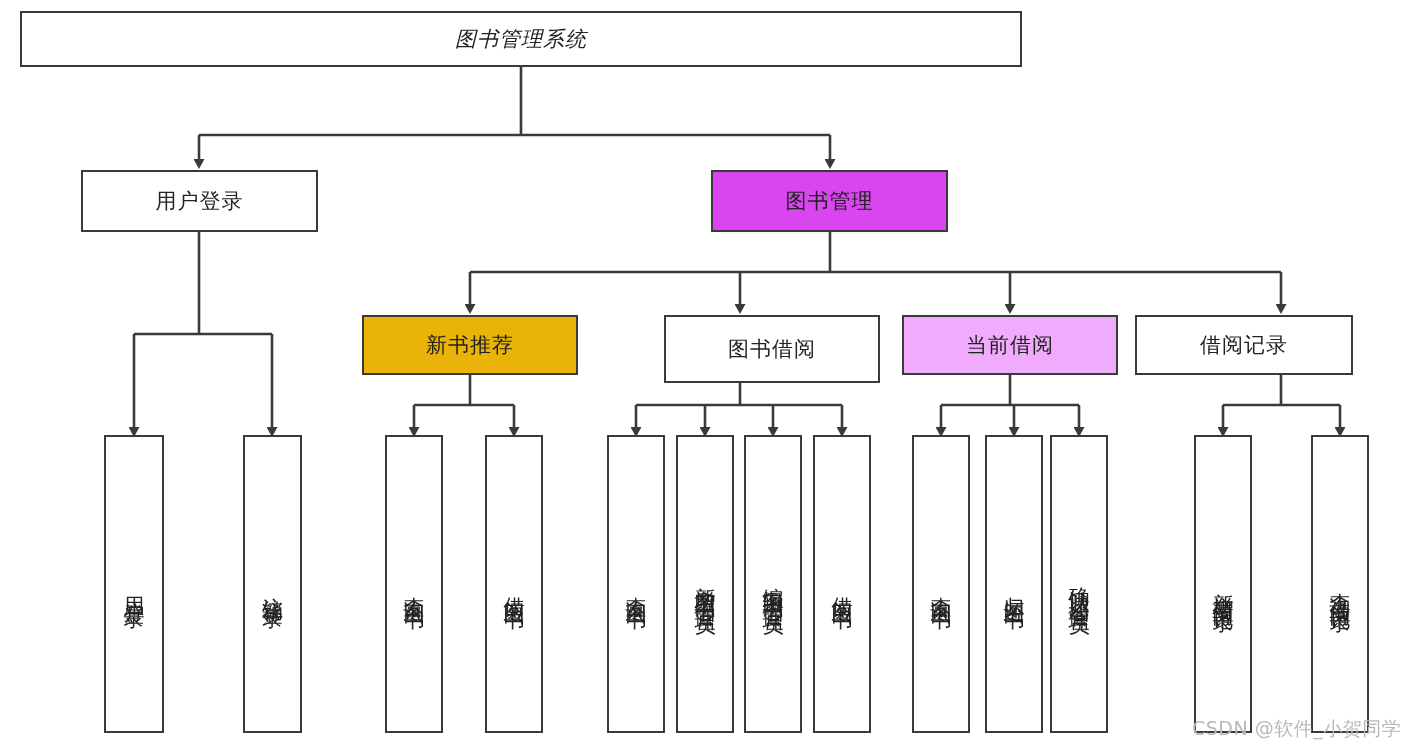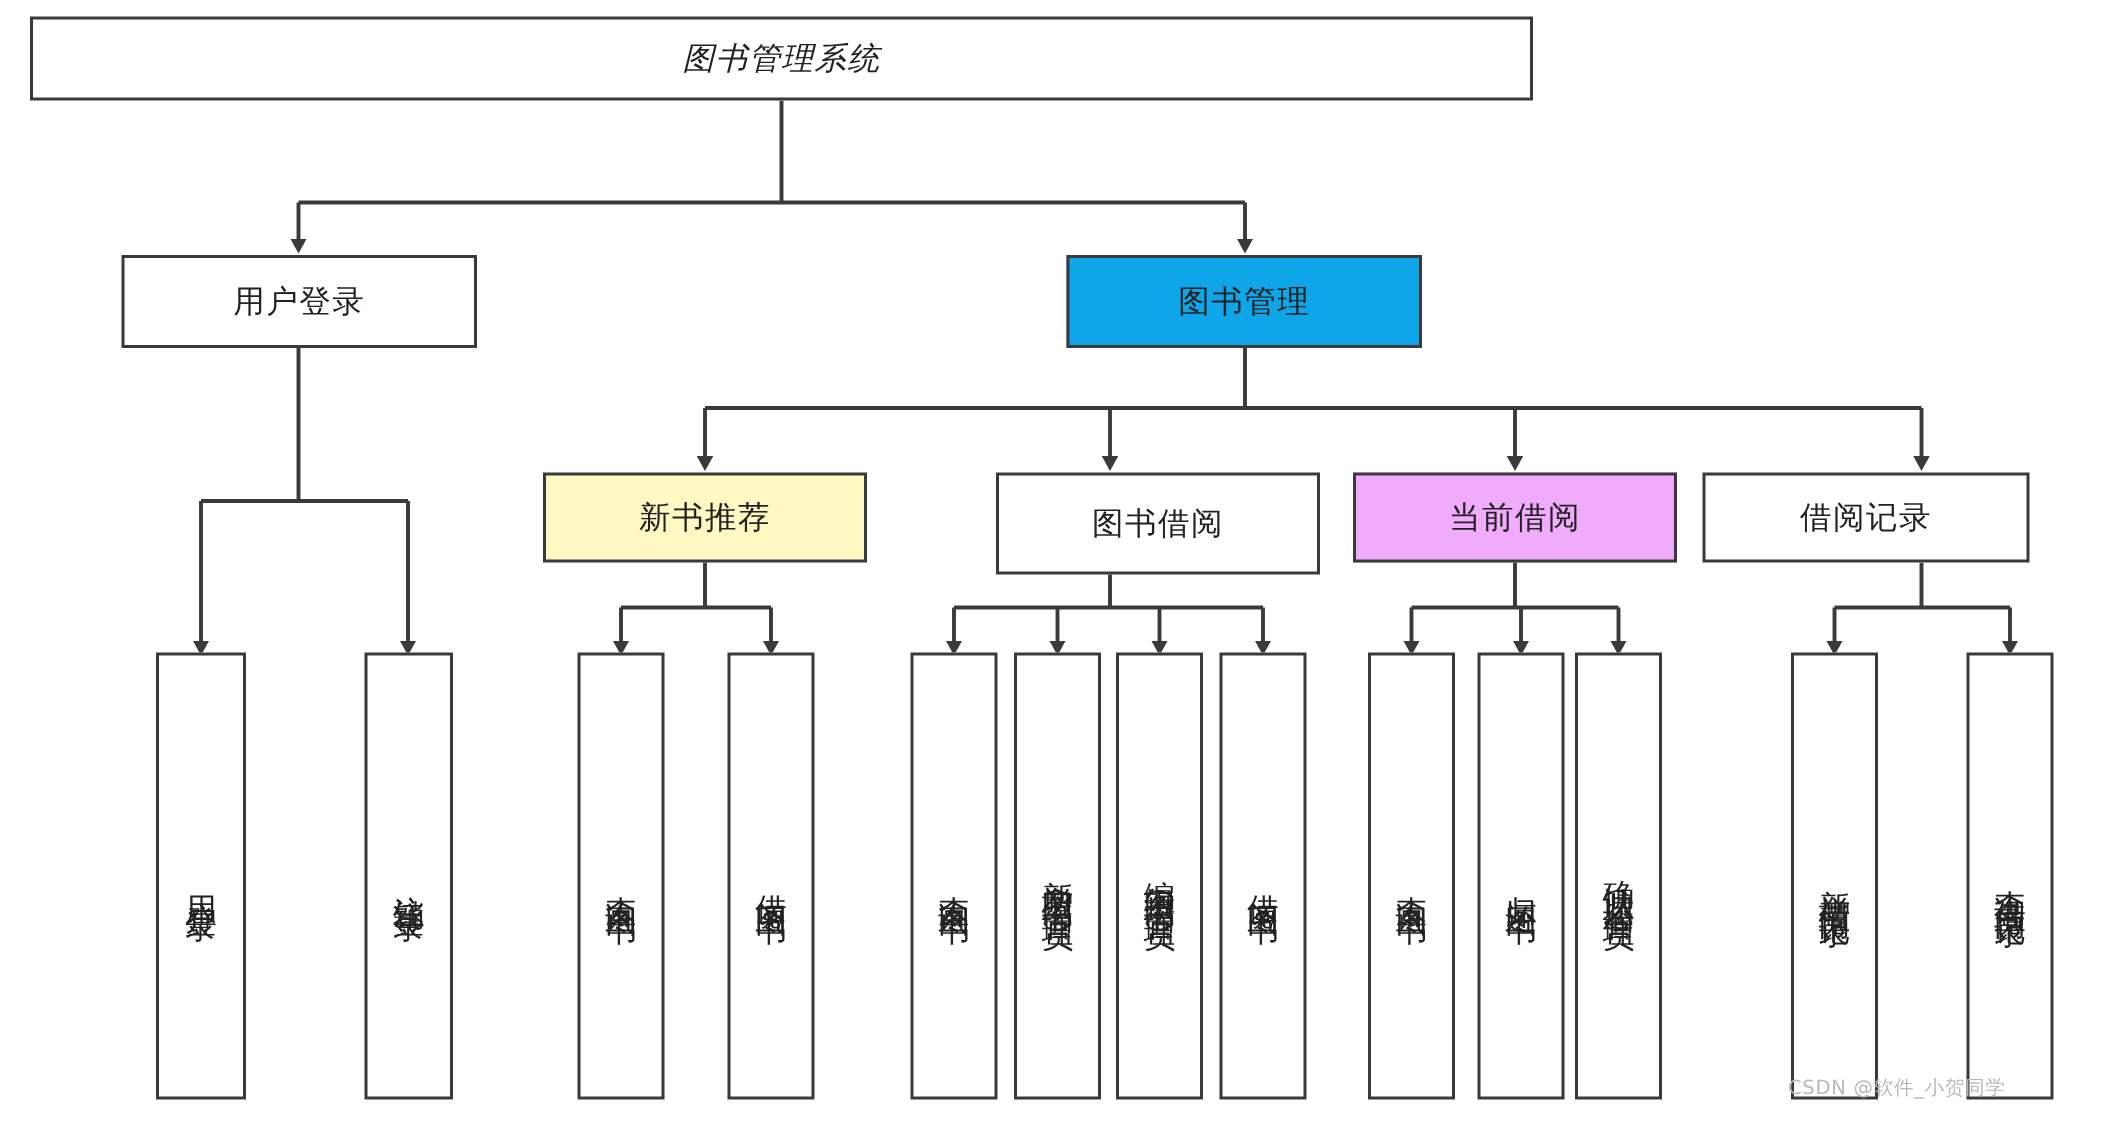--- a/index.html
+++ b/index.html
@@ -4,21 +4,21 @@
 <style>
   html,body{margin:0;padding:0;background:#ffffff;}
   body{font-family:"DejaVu Sans","Liberation Sans",sans-serif;}
   #stage{position:relative;width:1405px;height:747px;background:#fff;overflow:hidden;}
   svg.edges{position:absolute;left:0;top:0;width:1405px;height:747px;pointer-events:none;}
   .node{position:absolute;box-sizing:border-box;border:2.5px solid #3a3a3a;background:#fff;
         display:flex;align-items:center;justify-content:center;text-align:center;color:#222;}
   .node.h{font-size:21px;letter-spacing:1px;}
   .node.v{writing-mode:vertical-rl;text-orientation:upright;font-size:21px;letter-spacing:4px;
           padding-top:8px;line-height:1.05;}
-  .watermark{position:absolute;font-size:13px;color:#b8b8b8;white-space:nowrap;letter-spacing:0.5px;}
+  .watermark{position:absolute;font-size:19px;color:#b8b8b8;white-space:nowrap;letter-spacing:0.5px;}
 </style>
 </head>
 <body>
 
 <div id="stage">
 
   <svg class="edges" viewBox="0 0 1405 747" xmlns="http://www.w3.org/2000/svg">
     <defs>
       <marker id="ar" markerWidth="10" markerHeight="11" refX="1" refY="5.5" orient="auto" markerUnits="userSpaceOnUse">
         <path d="M0,0 L10,5.5 L0,11 z" fill="#3a3a3a"></path>
@@ -57,23 +57,23 @@
 
       <path d="M1281,375 L1281,405 M1223,405 L1340,405"></path>
       <path d="M1223,405 L1223,428" marker-end="url(#ar)"></path>
       <path d="M1340,405 L1340,428" marker-end="url(#ar)"></path>
     </g>
   </svg>
 
   <div class="node h" style="left: 20px; top: 11px; width: 1002px; height: 56px; border-color: rgb(58, 58, 58); background: rgb(255, 255, 255); color: rgb(34, 34, 34); font-style: italic;">图书管理系统</div>
 
   <div class="node h" style="left: 81px; top: 170px; width: 237px; height: 62px; border-color: rgb(58, 58, 58); background: rgb(255, 255, 255); color: rgb(34, 34, 34);">用户登录</div>
-  <div class="node h" style="left: 711px; top: 170px; width: 237px; height: 62px; border-color: rgb(58, 58, 58); background: #0ea5e9; color: rgb(34, 34, 34);">图书管理</div>
+  <div class="node h" style="left: 711px; top: 170px; width: 237px; height: 62px; border-color: rgb(58, 58, 58); background: #d946ef; color: rgb(34, 34, 34);">图书管理</div>
 
-  <div class="node h" style="left: 362px; top: 315px; width: 216px; height: 60px; border-color: rgb(58, 58, 58); background: #fef9c3; color: rgb(34, 34, 34);">新书推荐</div>
+  <div class="node h" style="left: 362px; top: 315px; width: 216px; height: 60px; border-color: rgb(58, 58, 58); background: #eab308; color: rgb(34, 34, 34);">新书推荐</div>
   <div class="node h" style="left: 664px; top: 315px; width: 216px; height: 68px; border-color: rgb(58, 58, 58); background: rgb(255, 255, 255); color: rgb(34, 34, 34);">图书借阅</div>
   <div class="node h" style="left: 902px; top: 315px; width: 216px; height: 60px; border-color: rgb(58, 58, 58); background: #f0abfc; color: rgb(34, 34, 34);">当前借阅</div>
   <div class="node h" style="left: 1135px; top: 315px; width: 218px; height: 60px; border-color: rgb(58, 58, 58); background: rgb(255, 255, 255); color: rgb(34, 34, 34);">借阅记录</div>
 
   <div class="node v" style="left: 104px; top: 435px; width: 60px; height: 298px; border-color: rgb(58, 58, 58); background: rgb(255, 255, 255); color: rgb(34, 34, 34);">用户登录</div>
   <div class="node v" style="left: 243px; top: 435px; width: 59px; height: 298px; border-color: rgb(58, 58, 58); background: rgb(255, 255, 255); color: rgb(34, 34, 34);">注销登录</div>
   <div class="node v" style="left: 385px; top: 435px; width: 58px; height: 298px; border-color: rgb(58, 58, 58); background: rgb(255, 255, 255); color: rgb(34, 34, 34);">查询图书</div>
   <div class="node v" style="left: 485px; top: 435px; width: 58px; height: 298px; border-color: rgb(58, 58, 58); background: rgb(255, 255, 255); color: rgb(34, 34, 34);">借阅图书</div>
   <div class="node v" style="left: 607px; top: 435px; width: 58px; height: 298px; border-color: rgb(58, 58, 58); background: rgb(255, 255, 255); color: rgb(34, 34, 34);">查询图书</div>
   <div class="node v" style="left: 676px; top: 435px; width: 58px; height: 298px; border-color: rgb(58, 58, 58); background: rgb(255, 255, 255); color: rgb(34, 34, 34);">新增图书（管理员）</div>

